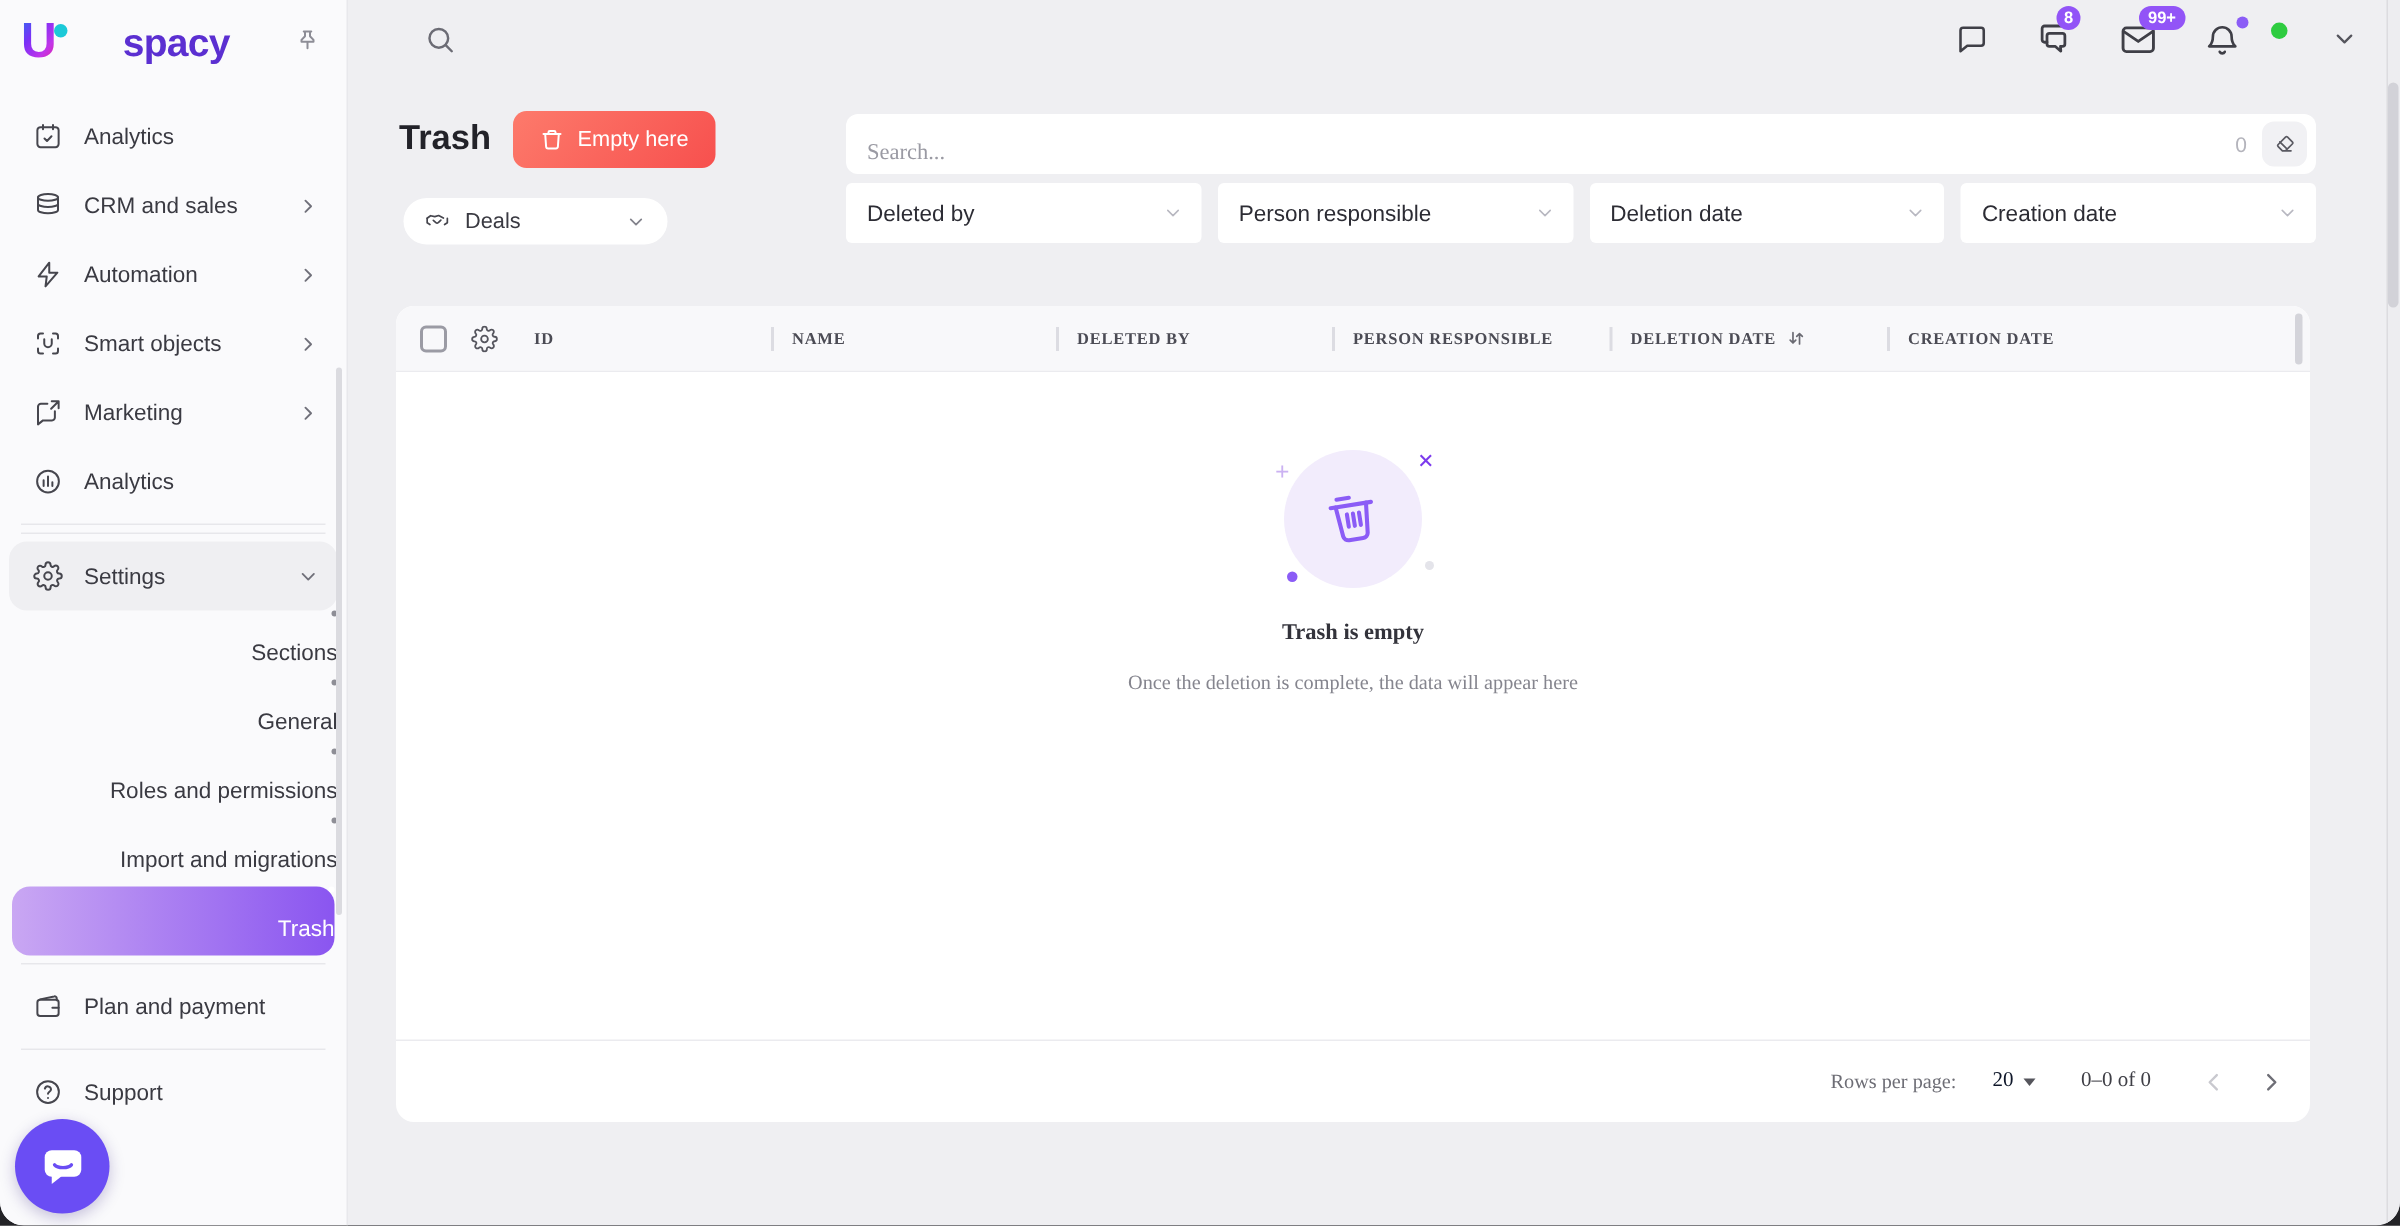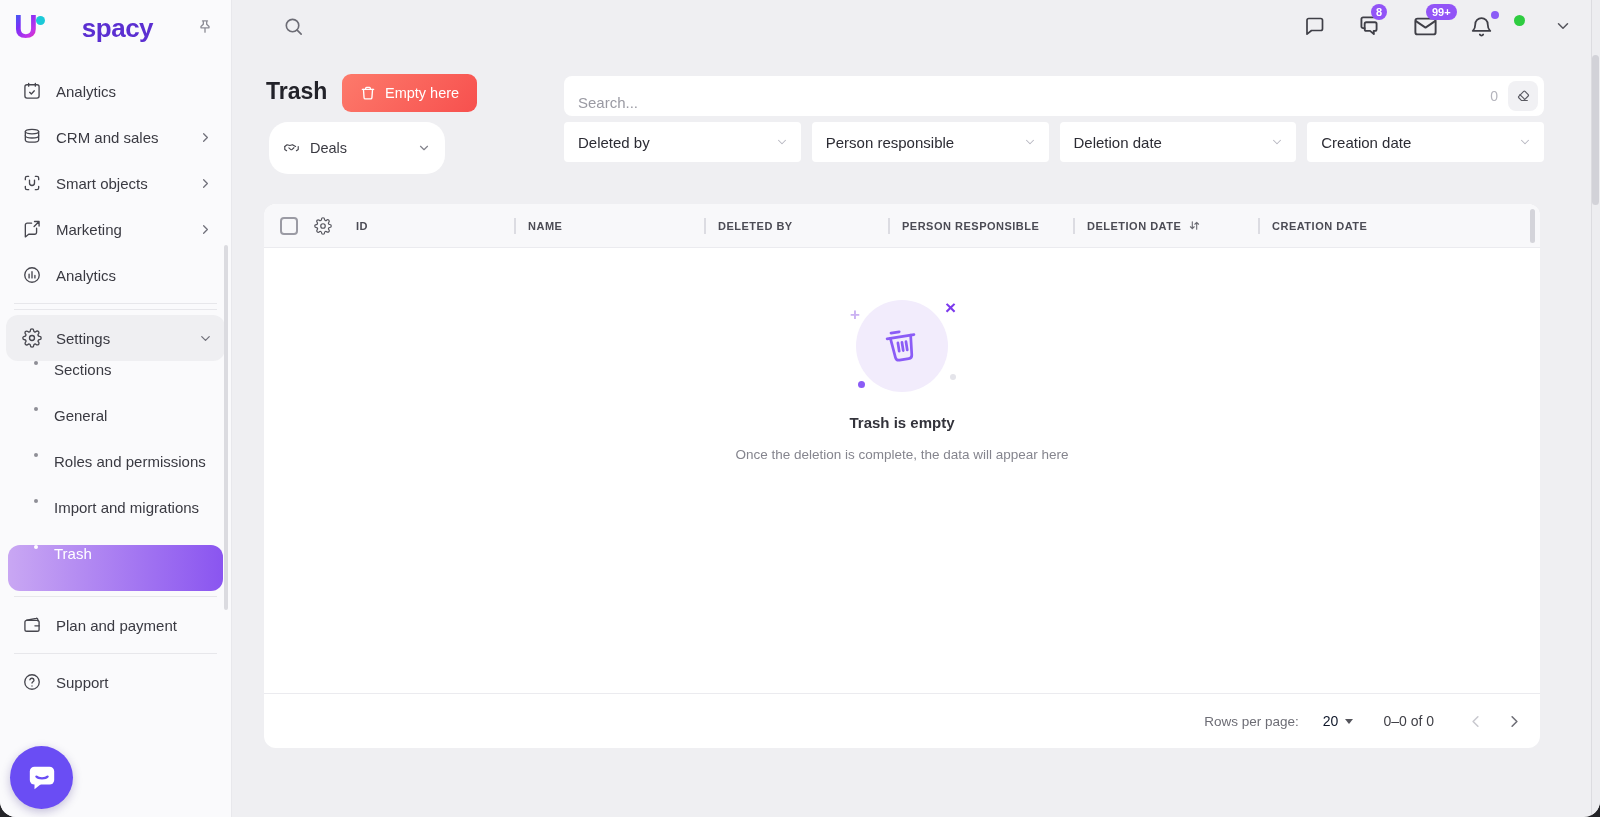--- a/index.html
+++ b/index.html
@@ -14,21 +14,21 @@
   .logo-u { font-size:33px; font-weight:800; line-height:30px; background:linear-gradient(130deg,#2F6BF0 0%,#7B2FF7 35%,#C235E9 70%,#E91E8C 100%); -webkit-background-clip:text; background-clip:text; color:transparent; }
   .logo-dot { width:9px; height:9px; border-radius:50%; background:#1BC9D8; margin:4px 1px 0 -2px; }
   .logo-rest { font-size:26px; font-weight:700; color:#5B2FD1; line-height:32px; letter-spacing:-0.5px;margin-left:36px; }
   .pin { margin-left:auto; color:#8D8D96; display:flex; }
   .nav { padding:12px 6px 0 6px; }
   .s-item { height:46px; display:flex; align-items:center; gap:14px; padding:0 12px 0 16px; border-radius:12px; color:#3A3A42; font-size:15px; cursor:pointer; }
   .s-item .s-icon { display:flex; color:#46464E; }
   .s-item.settings-row { background:#EFEFF2; }
   .s-chev { margin-left:auto; color:#70707A; display:flex; }
   .s-div { height:1px; background:#E7E7EB; margin:5px 8px; }
-  .s-sub { height:46px; display:flex; align-items:flex-start; gap:16px; padding-left:28px; font-size:15px; color:#3A3A42; cursor:pointer; }
+  .s-sub { height:46px; display:flex; align-items:flex-end; gap:16px; padding-left:28px; font-size:15px; color:#3A3A42; cursor:pointer;flex-direction:column; }
   .s-sub .dot { width:4px; height:4px; border-radius:50%; background:#8E8E96; flex-shrink:0; }
   .s-sub.active { background:linear-gradient(90deg,#C9A7F3 0%,#8A55F0 100%); border-radius:12px; color:#FFFFFF; margin:0 2px; padding-left:26px; }
   .s-sub.active .dot { background:#FFFFFF; }
   .side-thumb { position:absolute; right:3px; top:245px; width:4px; height:365px; border-radius:2px; background:#DBDBE0; }
 
   
   .main { flex:1; position:relative; }
   .topbar { height:52px; display:flex; align-items:center; padding:0 28px 0 50px; }
   .tb-search { color:#6C6C75; display:flex; cursor:pointer; }
   .tb-right { margin-left:auto; display:flex; align-items:center; gap:30px; }
@@ -37,38 +37,38 @@
   .badge.round { left:15px; padding:2px 5px; }
   .bell-dot { position:absolute; top:-3px; right:-5px; width:8px; height:8px; border-radius:50%; background:#8B5CF6; }
   .avatar-wrap { position:relative; cursor:pointer; }
   .avatar { width:38px; height:38px; border-radius:50%; background:linear-gradient(180deg,#8F8B90 0%,#AAA5A5 40%,#E04B86 62%,#C93E74 100%); }
   .status-dot { position:absolute; right:-1px; bottom:0; width:11px; height:11px; border-radius:50%; background:#2ECC40; }
   .tb-caret { color:#55555D; display:flex; cursor:pointer; }
 
   .content { position:absolute; top:52px; left:0; right:0; bottom:0; }
   .page-title { position:absolute; left:34px; top:26px; font-size:23px; font-weight:bold; color:#222229; }
   .empty-trash-btn { position:absolute; left:110px; top:22px; height:38px; display:flex; align-items:center; gap:9px; padding:0 18px; border:none; border-radius:9px; background:linear-gradient(132deg,#FD7A6B 0%,#F7504E 100%); color:#fff; font-size:14.5px; font-family:inherit; cursor:pointer; }
-  .entity-chip { position:absolute; left:37px; top:70px; width:176px; height:52px; background:#fff; border-radius:19px; display:flex; align-items:center; padding:0 14px; gap:10px; cursor:pointer; color:#3A3A42; }
+  .entity-chip { position:absolute; left:37px; top:80px; width:176px; height:31px; background:#fff; border-radius:19px; display:flex; align-items:center; padding:0 14px; gap:10px; cursor:pointer; color:#3A3A42; }
   .entity-chip .chip-label { font-size:14.5px; }
   .entity-chip .chip-chev { margin-left:auto; color:#83838C; display:flex; }
   .chip-icon { color:#46464E; display:flex; }
 
   .search-box { position:absolute; left:332px; top:24px; width:980px; height:40px; background:#fff; border-radius:8px; display:flex; align-items:center; padding:0 6px 0 0; }
-  .search-box input { flex:1; height:100%; border:none; outline:none; background:transparent; padding:12px 10px 0 14px; font-size:15px; font-family:Liberation Sans, sans-serif; color:#c2410c; }
+  .search-box input { flex:1; height:100%; border:none; outline:none; background:transparent; padding:12px 10px 0 14px; font-size:15px; font-family:Liberation Serif, serif; color:#c2410c; }
   .search-box input::placeholder { color:#9A9AA3; }
   .search-count { font-size:14px; color:#B4B4BC; margin-right:10px; }
   .clear-btn { width:30px; height:30px; border:none; border-radius:8px; background:#F1F1F4; color:#5A5A62; display:flex; align-items:center; justify-content:center; cursor:pointer; }
 
   .filters { position:absolute; left:332px; top:70px; width:980px; display:flex; gap:11px; }
   .filter { flex:1; height:40px; background:#fff; border-radius:4px; display:flex; align-items:center; padding:0 12px 0 14px; cursor:pointer; }
   .filter .f-label { font-size:15px; color:#2C2C34; }
   .filter .f-chev { margin-left:auto; color:#B8B8C1; display:flex; }
 
   
-  .table-card { position:absolute; left:32px; top:152px; width:1276px; height:544px; background:#fff; border-radius:12px; display:flex; flex-direction:column; }
+  .table-card { position:absolute; left:32px; top:152px; width:1276px; height:544px; background:#fff; border-radius:12px; display:flex; flex-direction:column;font-family:Liberation Serif, serif; }
   .thead { height:44px; background:#F8F8FA; border-bottom:1px solid #EBEBEF; border-radius:12px 12px 0 0; display:flex; align-items:center; padding-left:16px; position:relative; }
   .th-check { width:18px; height:18px; border:2px solid #9B9BA4; border-radius:4px; cursor:pointer; flex-shrink:0; }
   .th-gear { margin-left:16px; color:#55555D; display:flex; cursor:pointer; flex-shrink:0; }
   .th-cols { flex:1; display:flex; height:100%; margin-left:10px; }
   .th-col { display:flex; align-items:center; gap:6px; padding-left:14px; font-size:11px; font-weight:bold; letter-spacing:.5px; color:#4B4B54; position:relative; white-space:nowrap; }
   .th-col + .th-col::before { content:""; position:absolute; left:0; top:50%; transform:translateY(-50%); width:2px; height:16px; background:#DCDCE2; }
   .c-id{width:172px;} .c-name{width:190px;} .c-delby{width:184px;} .c-person{width:185px;} .c-deldate{width:185px;} .c-credate{flex:1;}
   .sort-ic { color:#6B6B73; display:flex; cursor:pointer; }
   .thead-thumb { position:absolute; right:5px; top:5px; width:5px; height:34px; border-radius:3px; background:#D4D4DA; }
 
@@ -128,20 +128,33 @@
       </div>
       <div class="s-item">
         <span class="s-icon">
             <svg width="20" height="20" viewBox="0 0 24 24" fill="none" stroke="currentColor" stroke-width="1.6" stroke-linecap="round" stroke-linejoin="round">
               <ellipse cx="12" cy="5.5" rx="8" ry="2.7"></ellipse>
               <path d="M20 10.5c0 1.5-3.6 2.7-8 2.7s-8-1.2-8-2.7"></path>
               <path d="M4 5.5v10c0 1.5 3.6 2.7 8 2.7s8-1.2 8-2.7v-10"></path>
             </svg>
           </span>
         <span class="s-label">CRM and sales</span>
+        <span class="s-chev">
+            <svg width="15" height="15" viewBox="0 0 24 24" fill="none" stroke="currentColor" stroke-width="2" stroke-linecap="round" stroke-linejoin="round">
+              <polyline points="9 6 15 12 9 18"></polyline>
+            </svg>
+          </span>
+      </div>
+      <div class="s-item">
+        <span class="s-icon">
+            <svg width="20" height="20" viewBox="0 0 24 24" fill="none" stroke="currentColor" stroke-width="1.6" stroke-linecap="round" stroke-linejoin="round">
+              <polygon points="13 2.5 4.5 13.5 11 13.5 10 21.5 19.5 10.5 13 10.5 13 2.5"></polygon>
+            </svg>
+          </span>
+        <span class="s-label">Automation</span>
         <span class="s-chev">
             <svg width="15" height="15" viewBox="0 0 24 24" fill="none" stroke="currentColor" stroke-width="2" stroke-linecap="round" stroke-linejoin="round">
               <polyline points="9 6 15 12 9 18"></polyline>
             </svg>
           </span>
       </div>
       <div class="s-item">
         <span class="s-icon">
             <svg width="20" height="20" viewBox="0 0 24 24" fill="none" stroke="currentColor" stroke-width="1.6" stroke-linecap="round" stroke-linejoin="round">
               <path d="M4 8V6a2 2 0 0 1 2-2h2M16 4h2a2 2 0 0 1 2 2v2M20 16v2a2 2 0 0 1-2 2h-2M8 20H6a2 2 0 0 1-2-2v-2"></path>

